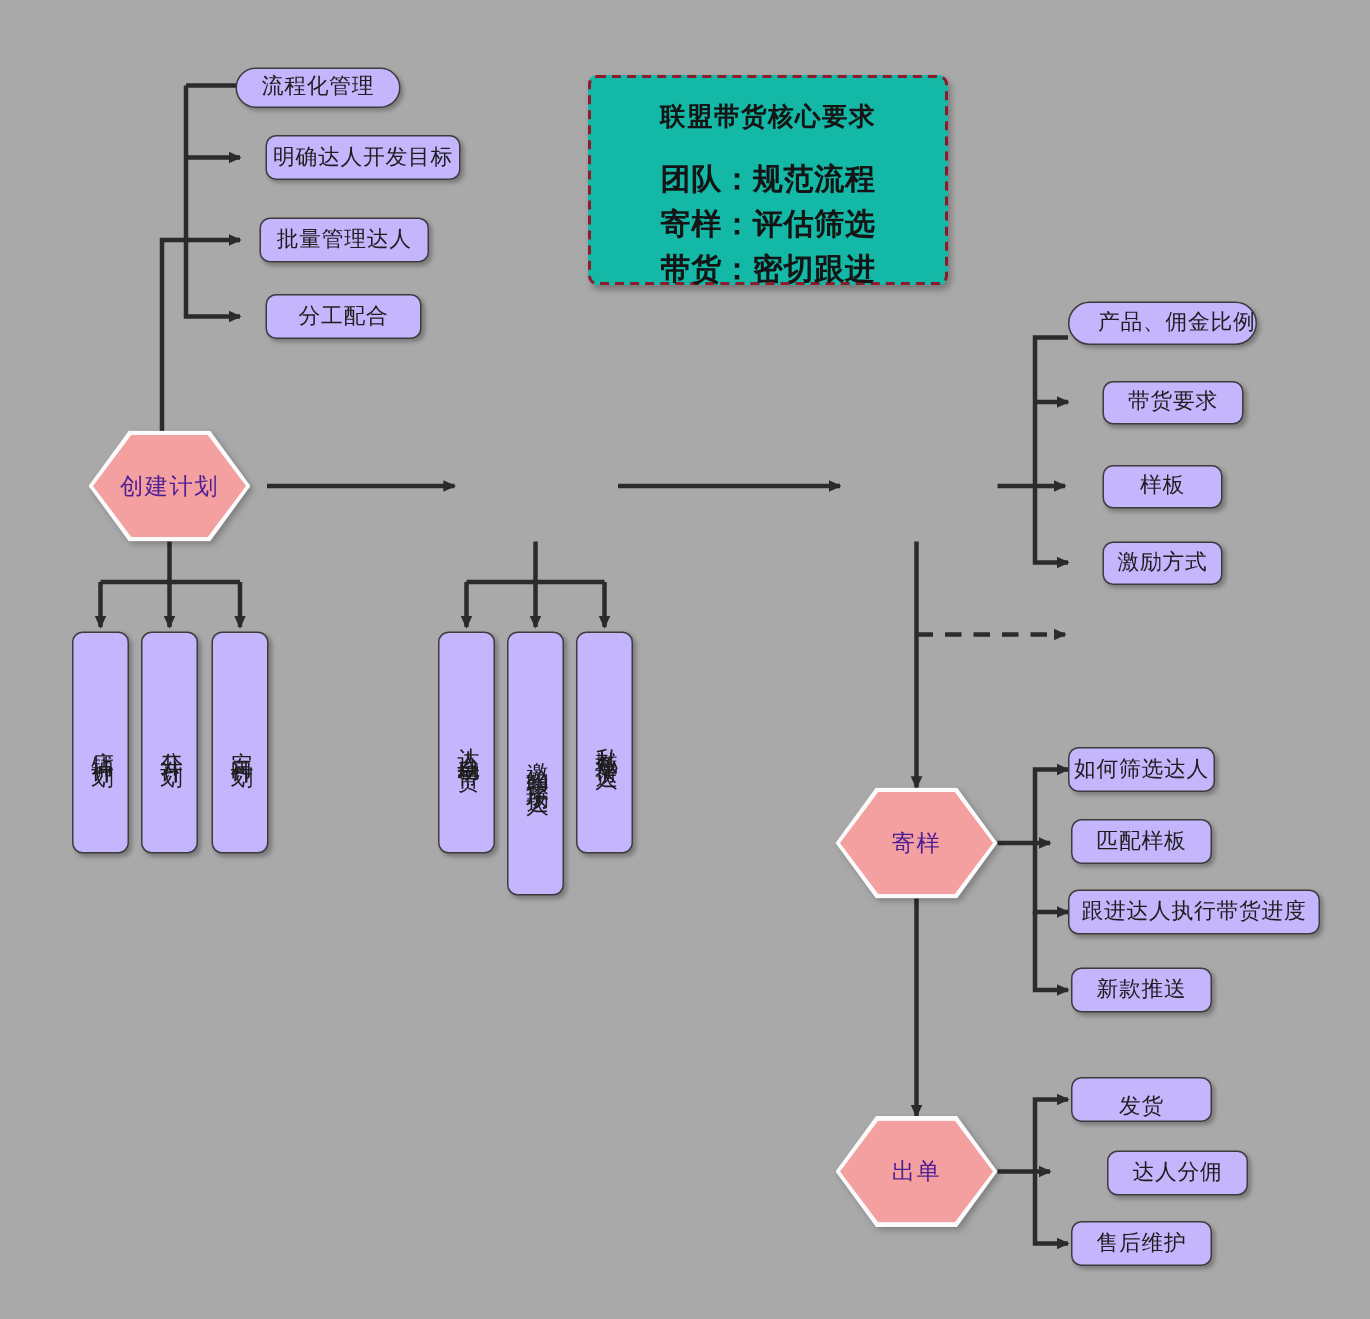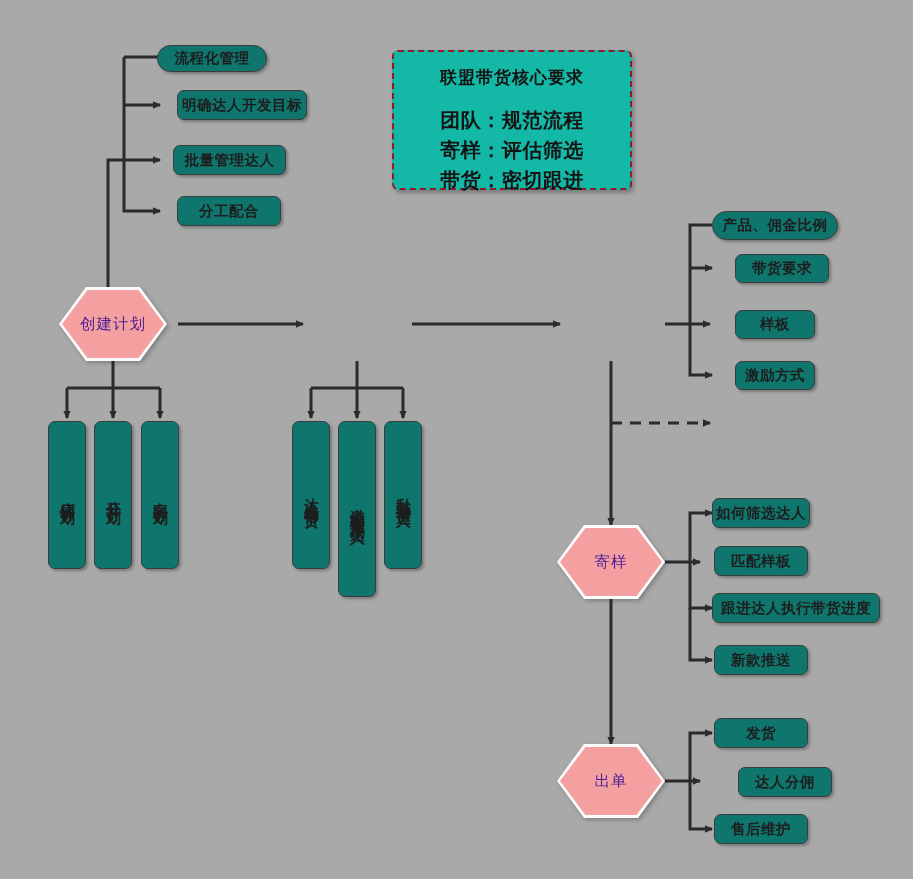--- a/index.html
+++ b/index.html
@@ -9,33 +9,32 @@
     font-family:"Liberation Sans","DejaVu Sans",sans-serif;
     overflow:hidden;
     position:relative;
   }
   #stage{position:absolute;left:0;top:0;width:913px;height:879px;}
   svg#wires{position:absolute;left:0;top:0;width:913px;height:879px;pointer-events:none;}
 
   
   .node{
     position:absolute;
-    background:#0f766e;
+    background:#c4b5fd;
     border:1.6px solid #3c3c3c;
     border-radius:7px;
     box-sizing:border-box;
     display:flex;align-items:center;justify-content:center;
     color:#1d1d1d;
     font-size:14.5px;
     letter-spacing:0.5px;
     box-shadow:2px 2px 3px rgba(0,0,0,.28);
     text-align:center;
     line-height:1.25;
     white-space:nowrap;
-    font-weight:bold;
   }
   .node.pill{border-radius:999px;}
   .node.dashed{
     border:2px dashed #8c1b2c;
     border-radius:9px;
     box-shadow:1px 2px 3px rgba(0,0,0,.25);
   }
   
   .node.vert{
     writing-mode:vertical-rl;
@@ -201,21 +200,21 @@
   <div class="node vert" style="left:292px;top:421px;width:38px;height:148px;">
     <span>达人自动带货</span>
   </div>
   <div class="node vert" style="left:338px;top:421px;width:38px;height:176px;">
     <span>邀约联盟广场达人</span>
   </div>
   <div class="node vert" style="left:384px;top:421px;width:38px;height:148px;">
     <span>私域邀请达人</span>
   </div>
 
-  <div class="node pill" style="left:712px;top:211px;width:126px;height:29px;">
+  <div class="node pill" style="left:712px;top:201px;width:126px;height:29px;justify-content:flex-end;">
     <span>产品、佣金比例</span>
   </div>
   <div class="node" style="left:735px;top:254px;width:94px;height:29px;">
     <span>带货要求</span>
   </div>
   <div class="node" style="left:735px;top:310px;width:80px;height:29px;">
     <span>样板</span>
   </div>
   <div class="node" style="left:735px;top:361px;width:80px;height:29px;">
     <span>激励方式</span>
@@ -228,21 +227,21 @@
   <div class="node" style="left:714px;top:546px;width:94px;height:30px;">
     <span>匹配样板</span>
   </div>
   <div class="node" style="left:712px;top:593px;width:168px;height:30px;">
     <span>跟进达人执行带货进度</span>
   </div>
   <div class="node" style="left:714px;top:645px;width:94px;height:30px;">
     <span>新款推送</span>
   </div>
 
-  <div class="node" style="left:714px;top:718px;width:94px;height:30px;">
+  <div class="node" style="left:714px;top:718px;width:94px;height:30px;align-items:flex-end;">
     <span>发货</span>
   </div>
   <div class="node" style="left:714px;top:767px;width:94px;height:30px;margin-left:24px;">
     <span>达人分佣</span>
   </div>
   <div class="node" style="left:714px;top:814px;width:94px;height:30px;">
     <span>售后维护</span>
   </div>
 
 </div>

